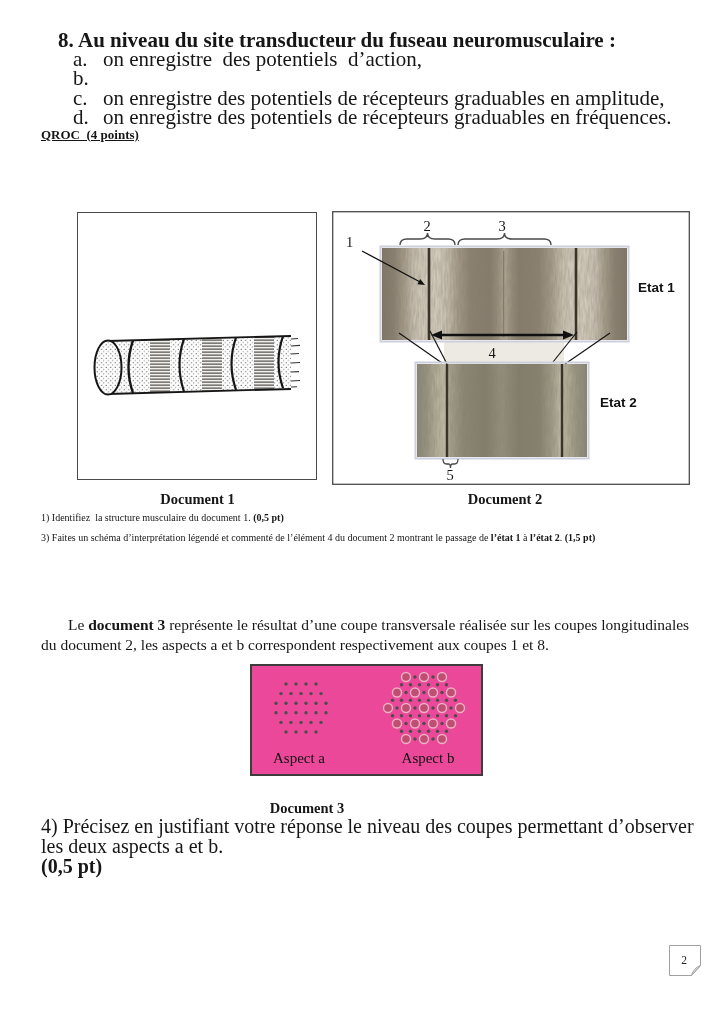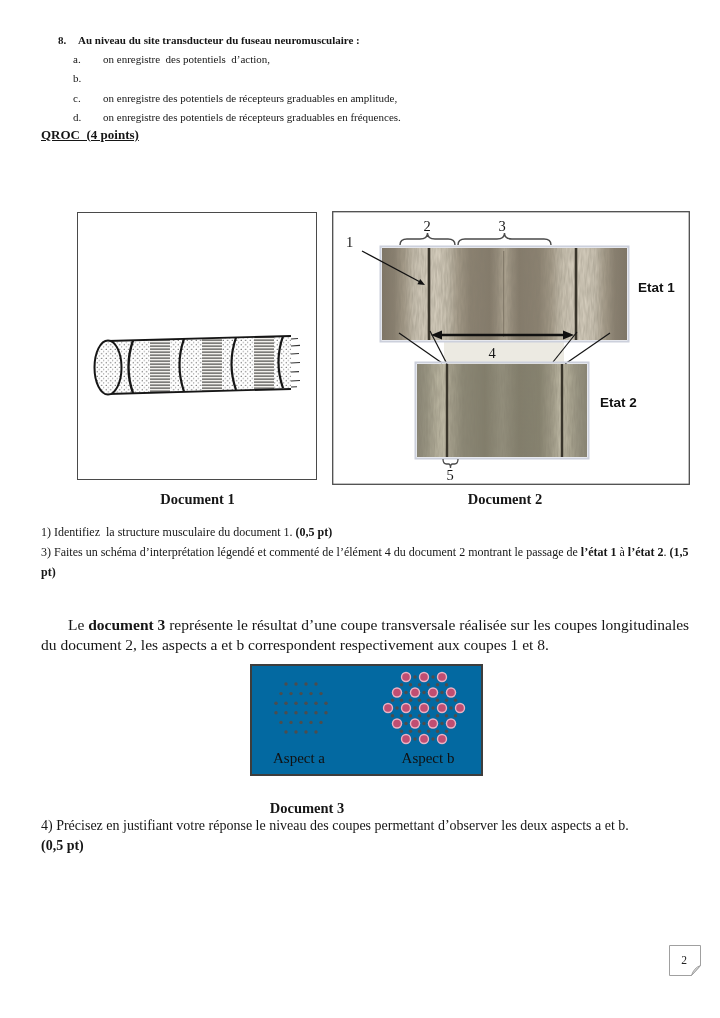--- a/index.html
+++ b/index.html
@@ -1,47 +1,47 @@
 <!DOCTYPE html>
 <html><head>
 <meta charset="utf-8">
 <style>
   html,body{margin:0;padding:0;background:#ffffff;}
   .page{position:relative;width:720px;height:1018px;background:#ffffff;overflow:hidden;
         font-family:"Liberation Serif",serif;color:#161616;}
   .b{font-weight:bold;}
   
-  .q8{position:absolute;left:58px;top:31px;width:620px;font-size:11px;line-height:19.2px;}
+  .q8{position:absolute;left:58px;top:31px;width:620px;font-size:21px;line-height:19.2px;}
   .q8-title{font-weight:bold;}
   .q8-num{display:inline-block;width:20px;}
   .opt{display:flex;margin-left:15px;}
   .opt .letter{width:18px;flex:none;}
   .otext{white-space:pre-wrap;margin-left:12px;}
   
   .qroc{position:absolute;left:41px;top:127px;font-size:13px;font-weight:bold;
         text-decoration:underline;white-space:pre-wrap;}
   .intro{position:absolute;left:41px;top:147px;width:656px;font-size:15.5px;line-height:19.6px;}
   .intro p{margin:0;text-indent:27px;}
   
   .doc1-box{position:absolute;left:77px;top:212px;width:238px;height:266px;border:1.5px solid #4a4a4a;background:#fff;}
   .doc2-wrap{position:absolute;left:332px;top:211px;width:358px;height:274px;}
   .cap{position:absolute;font-size:14.5px;font-weight:bold;text-align:center;}
   .cap1{left:77px;top:491px;width:241px;}
   .cap2{left:326px;top:491px;width:358px;}
   .fig-num{font-family:"Liberation Serif",serif;font-size:14.5px;fill:#161616;}
   .etat-label{font-family:"Liberation Sans",sans-serif;font-weight:bold;font-size:13.5px;fill:#111;}
   
-  .questions{position:absolute;left:41px;top:522px;width:658px;font-size:12px;line-height:20px;}
+  .questions{position:absolute;left:41px;top:508px;width:658px;font-size:10px;line-height:20px;}
   .questions p{margin:0;white-space:pre-wrap;}
   .doc3-intro{position:absolute;left:41px;top:615px;width:656px;font-size:15.5px;line-height:19.8px;}
   .doc3-intro p{margin:0;text-indent:27px;}
-  .doc3-box{position:absolute;left:250px;top:664px;width:229px;height:108px;border:2px solid #3d3d3d;background:#0369a1;}
+  .doc3-box{position:absolute;left:250px;top:664px;width:229px;height:108px;border:2px solid #3d3d3d;background:#ec4899;}
   .aspect-label{font-family:"Liberation Serif",serif;font-size:15px;fill:#111;}
   .doc3-cap{position:absolute;left:41px;top:800px;width:532px;text-align:center;font-weight:bold;font-size:14.5px;}
-  .q4{position:absolute;left:41px;top:816px;width:658px;font-size:14px;line-height:20px;}
+  .q4{position:absolute;left:41px;top:816px;width:658px;font-size:20px;line-height:20px;}
   .q4 p{margin:0;white-space:pre-wrap;}
   .pagebox{position:absolute;left:668px;top:944px;}
   .pagebox text{font-family:"Liberation Serif",serif;}
 </style>
 </head>
 <body>
 
 <div class="page">
 
   <div class="q8">

